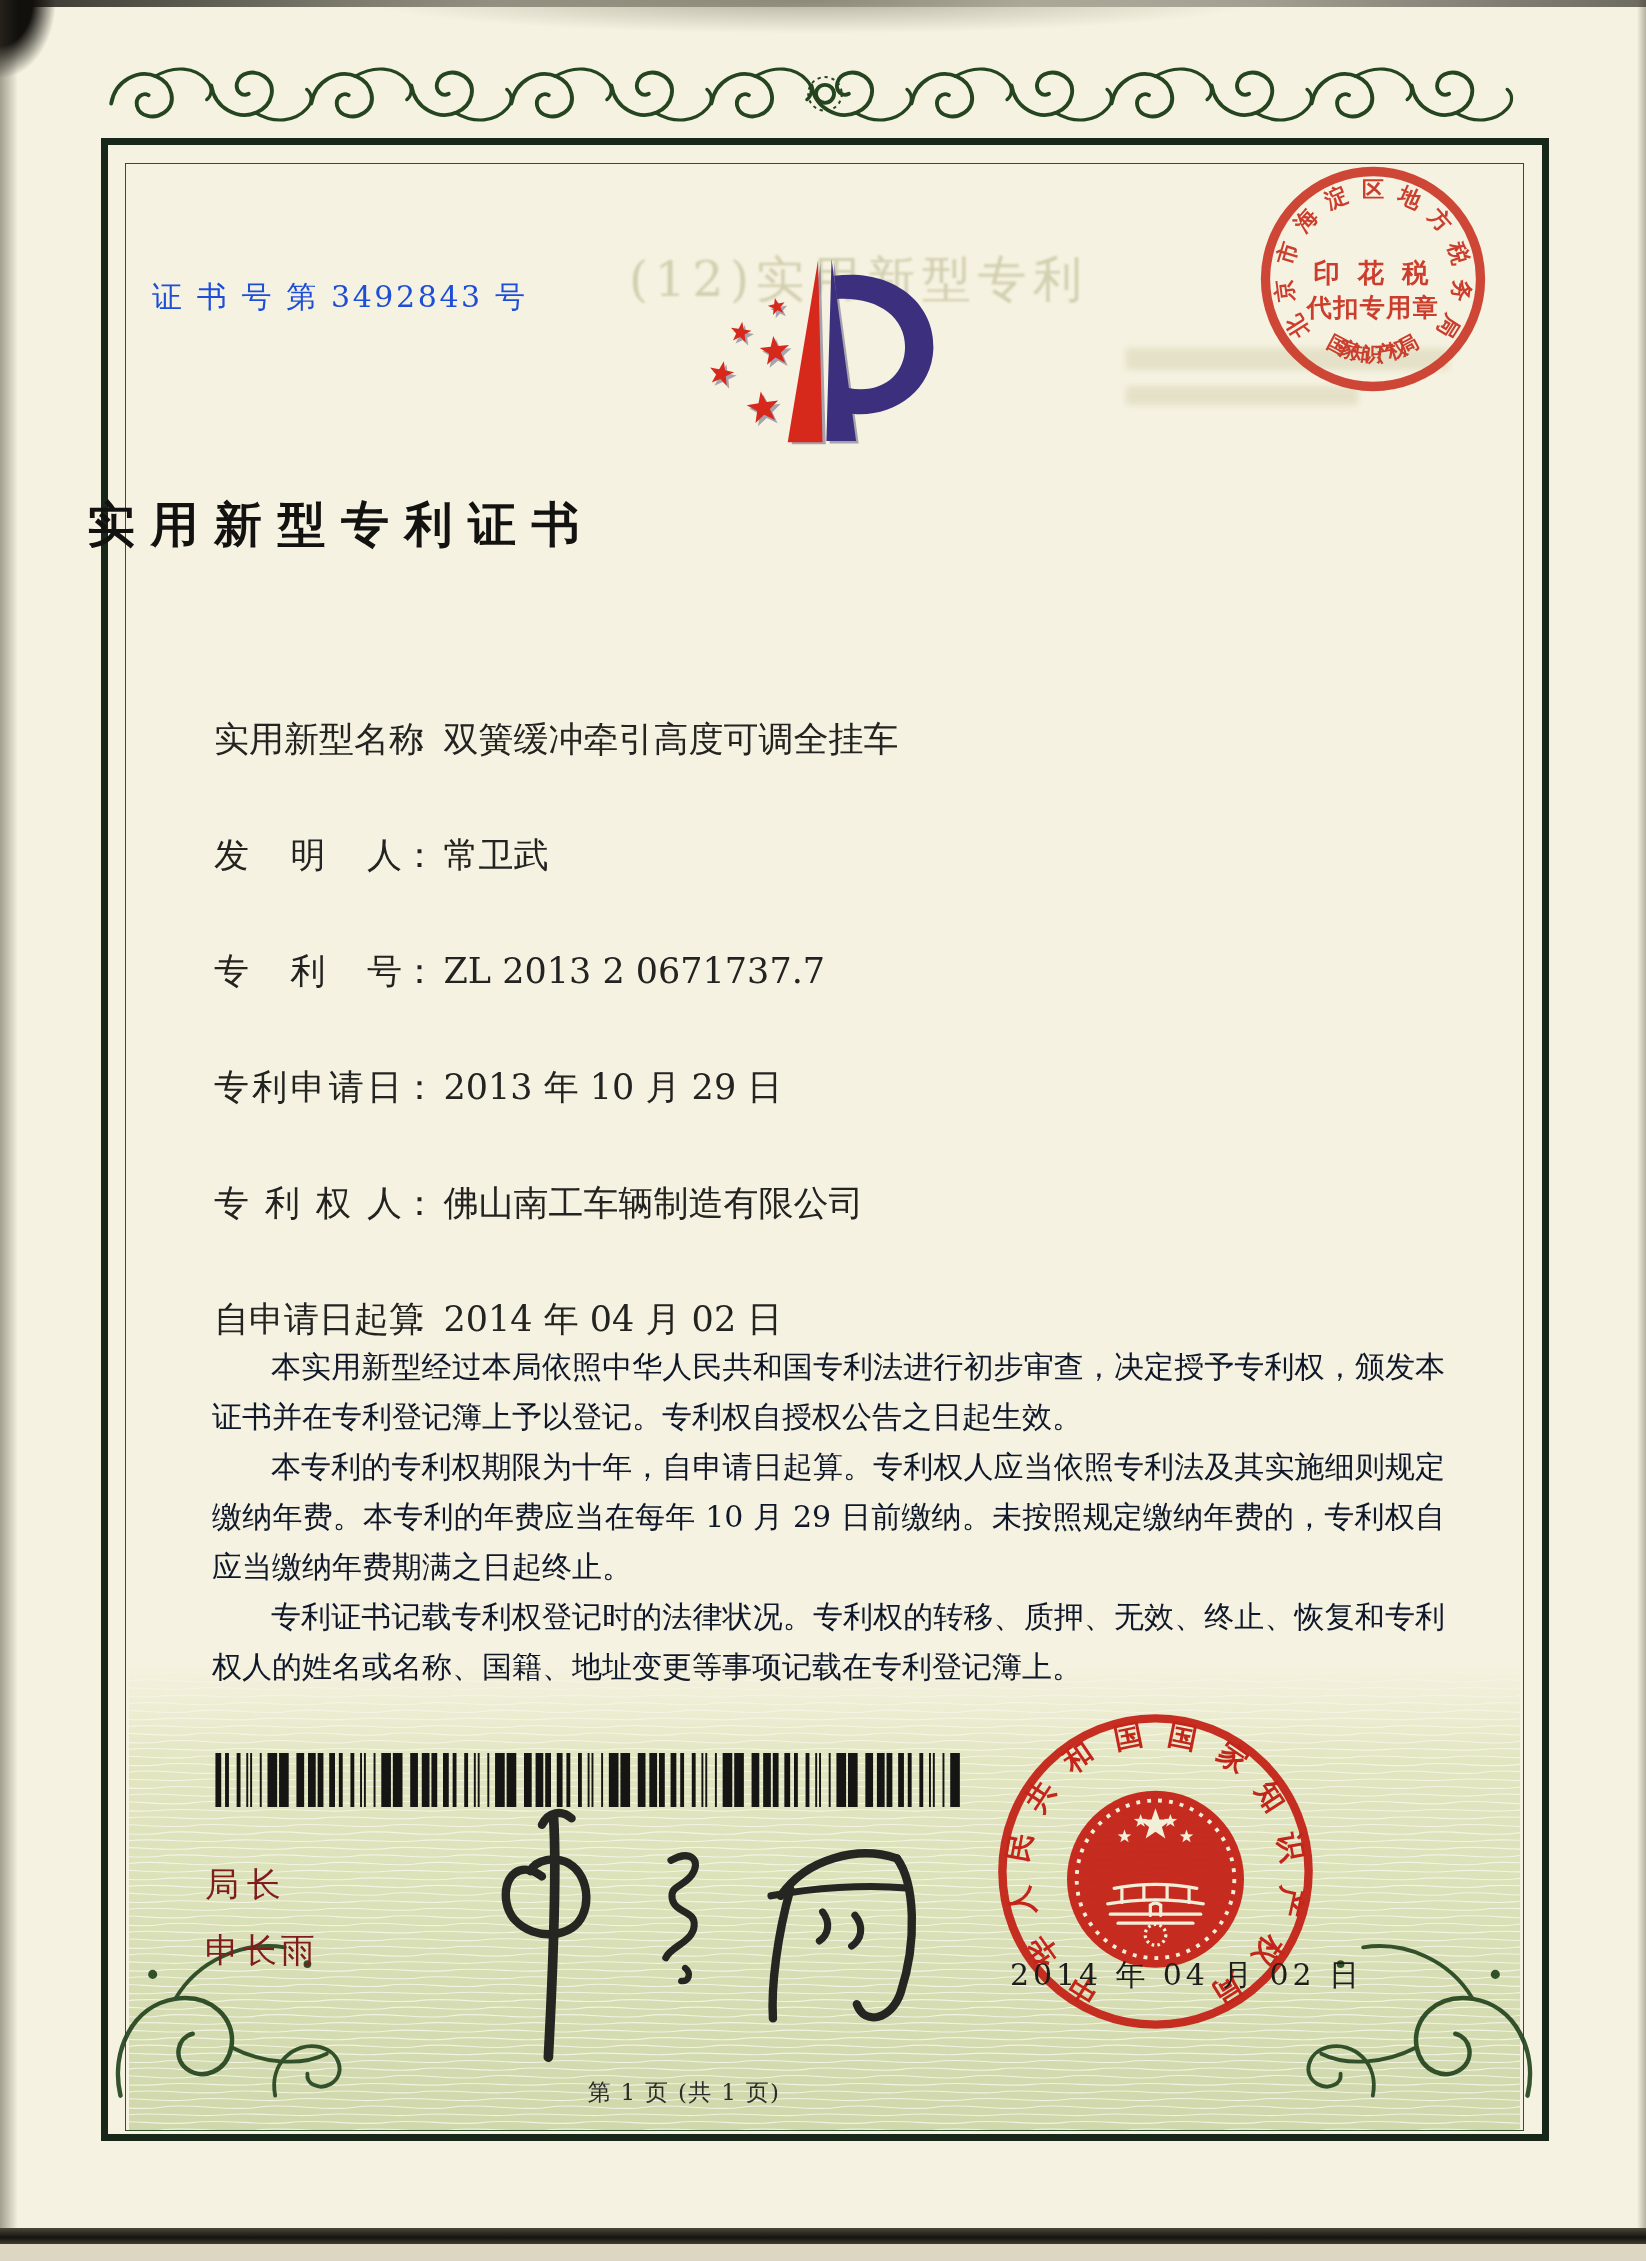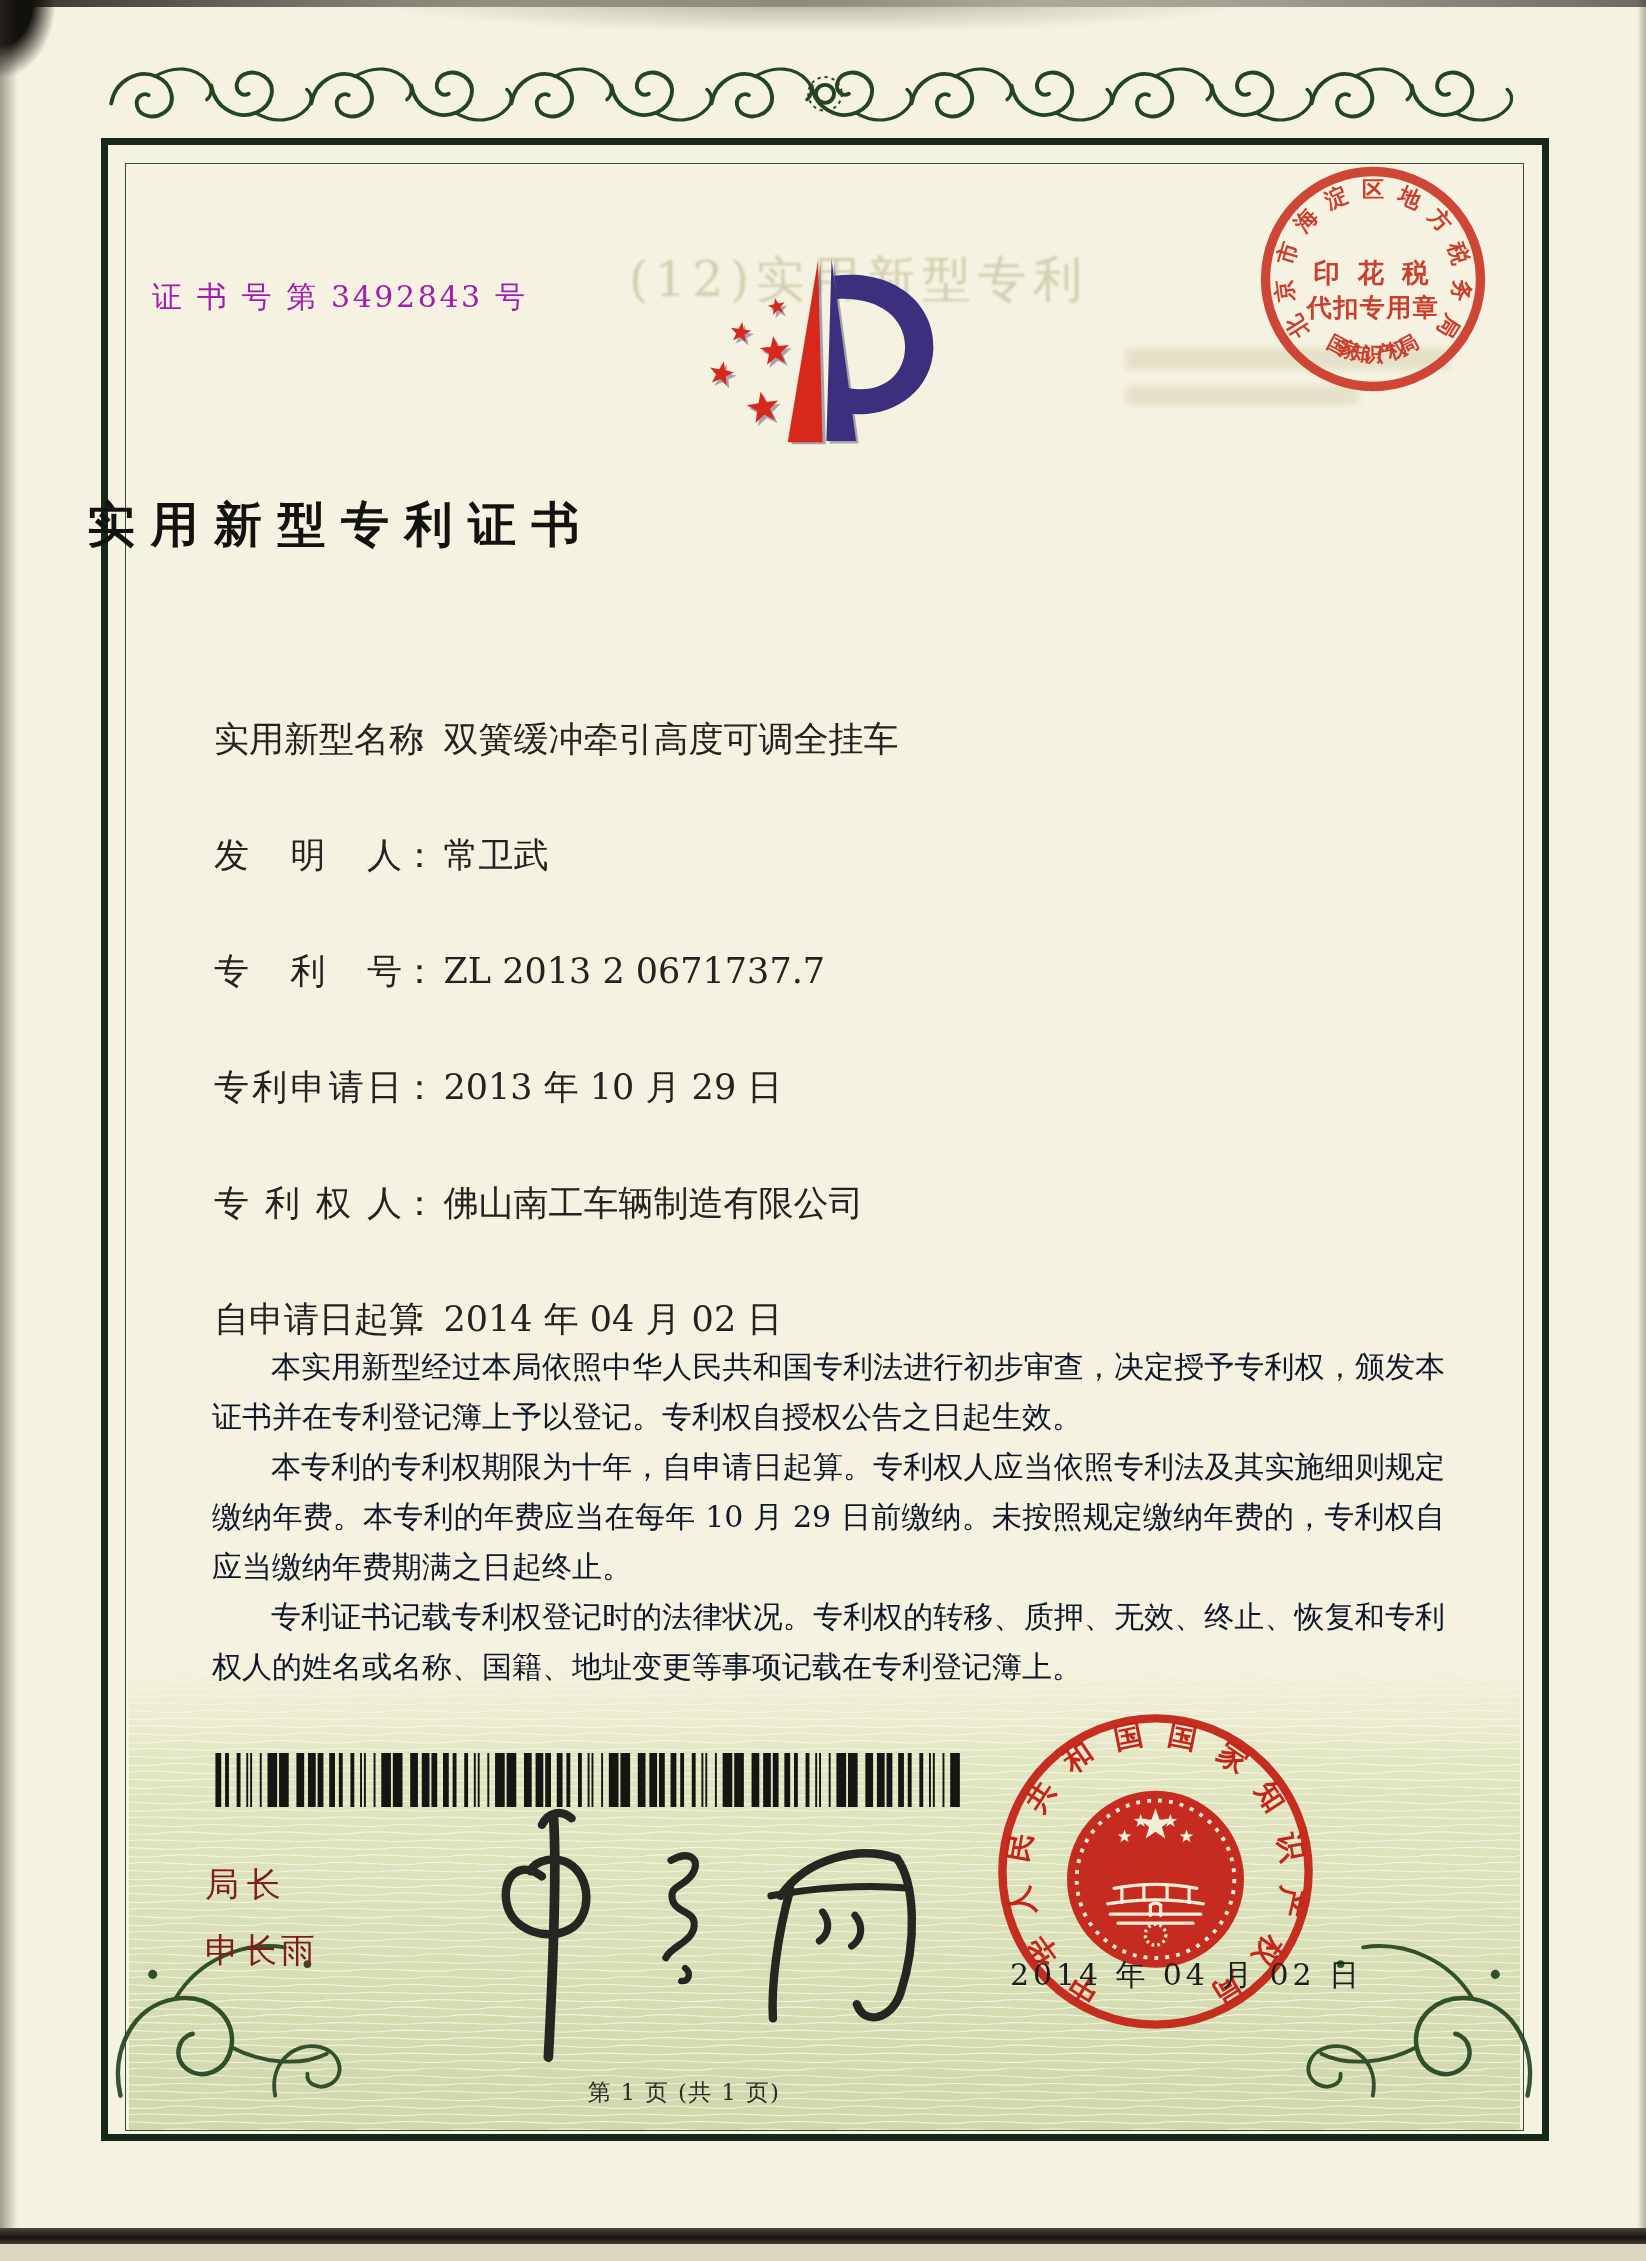--- a/index.html
+++ b/index.html
@@ -21,21 +21,21 @@
   .frame-inner{left:125px;top:163px;width:1399px;height:1968px;border:1.9px solid #2e5031;box-sizing:border-box;z-index:2;}
 
   
   .band{left:129px;top:1656px;width:1391px;height:475px;z-index:1;
         background:linear-gradient(180deg,#e7eac9,#dce2ba 45%,#cfd7ab);}
   .band-fade{left:0;top:0;width:1391px;height:103px;background:linear-gradient(#f6f2e1,rgba(246,242,225,0));}
 
   .ornament{z-index:3;}
 
   
-  .cert-no{left:152px;top:277px;font-size:30px;letter-spacing:2.6px;color:#a21caf;z-index:5;}
+  .cert-no{left:152px;top:277px;font-size:30px;letter-spacing:2.6px;color:#1d4ed8;z-index:5;}
   .ghost{left:629px;top:247px;font-size:49px;letter-spacing:6.5px;color:rgba(125,128,62,.30);filter:blur(1px);z-index:1;}
   .ghost-line{background:rgba(140,142,80,.17);filter:blur(3.2px);z-index:1;}
   .title{left:87px;top:493px;width:1446px;text-align:left;font-size:48px;font-weight:bold;
          letter-spacing:15.5px;color:#121210;z-index:5;}
   .frow{left:214px;font-size:35px;color:#232321;z-index:5;white-space:nowrap;margin-top:20px;}
   .f-label{display:inline-block;width:188px;text-align:justify;text-align-last:justify;}
   .f-colon{display:inline-block;margin-right:6.5px;}
   .paras{left:212px;top:1342px;width:1233px;z-index:5;}
   .paras p{margin:0;font-size:30px;line-height:50px;text-indent:59px;text-align:justify;color:#0f172a;}
   .signer{font-size:34px;color:#7f1d1d;z-index:5;letter-spacing:7.7px;}

